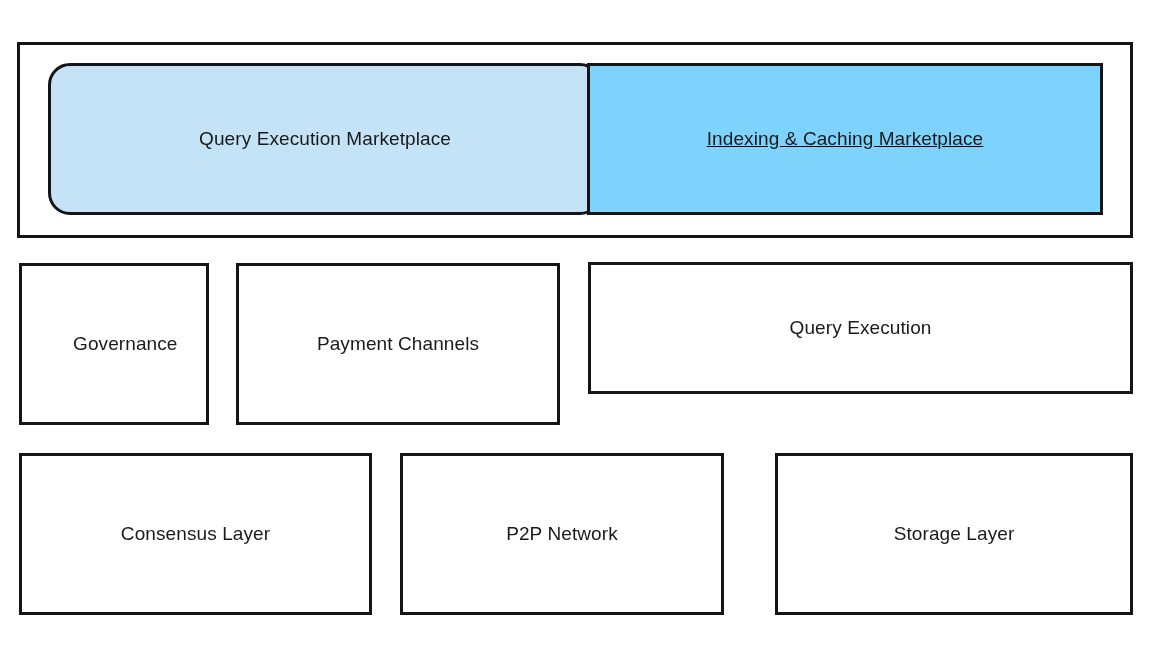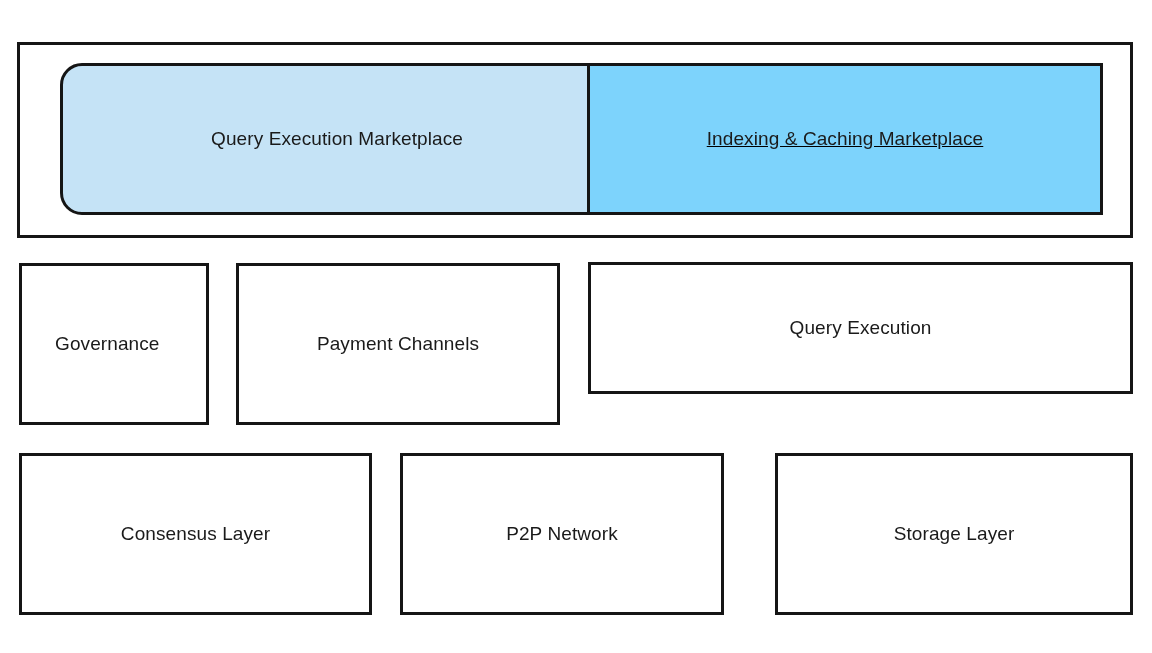--- a/index.html
+++ b/index.html
@@ -42,33 +42,33 @@
     box-sizing: border-box;
     background: #ffffff;
     border: 3px solid #151515;
   }
   
   .fill-blue { background: #c5e3f6; }
   .fill-pink { background: #7dd3fc; text-decoration: underline; }
 
   
   #marketplace-group { left: 17px;  top: 42px;  width: 1116px; height: 196px; }
-  #node-query-marketplace    { left: 60px;  top: 63px;  width: 554px; height: 152px; border-radius: 22px; }
+  #node-query-marketplace    { left: 48px;  top: 63px;  width: 554px; height: 152px; border-radius: 22px; }
   #node-indexing-marketplace { left: 587px; top: 63px;  width: 516px; height: 152px; }
 
   #node-governance       { left: 19px;  top: 263px; width: 190px; height: 162px; }
   #node-payment-channels { left: 236px; top: 263px; width: 324px; height: 162px; }
   #node-query-execution  { left: 588px; top: 262px; width: 545px; height: 132px; }
 
   #node-consensus-layer { left: 19px;  top: 453px; width: 353px; height: 162px; }
   #node-p2p-network     { left: 400px; top: 453px; width: 324px; height: 162px; }
   #node-storage-layer   { left: 775px; top: 453px; width: 358px; height: 162px; }
 
   
-  #node-governance { justify-content: flex-start; padding-left: 33px; }
+  #node-governance { justify-content: flex-start; padding-left: 51px; }
   #node-governance .label { text-align: left; }
 </style>
 </head>
 <body>
 
 <div id="canvas">
 
   <div class="group-container" id="marketplace-group"></div>
 
   <div class="node fill-blue" id="node-query-marketplace">

